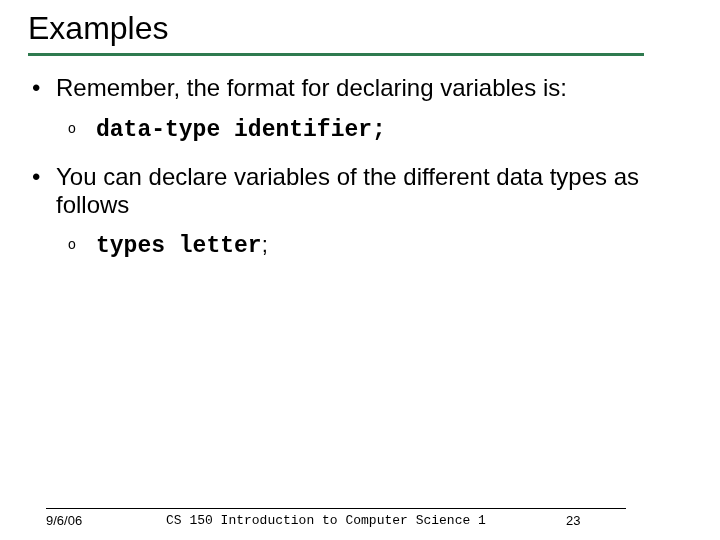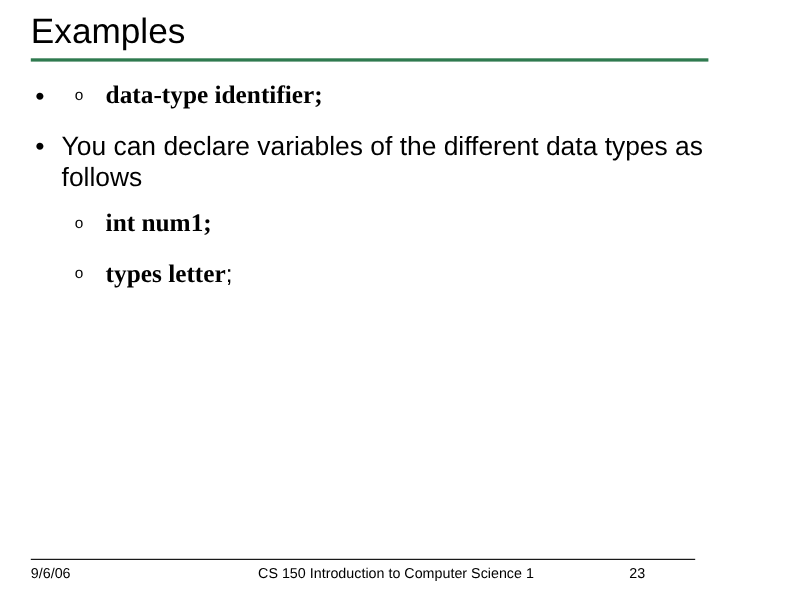--- a/index.html
+++ b/index.html
@@ -64,65 +64,63 @@
   ul.level2 > li::before {
     content: "o";
     position: absolute;
     left: 12px;
     top: 4px;
     font-size: 14px;
     font-family: Arial, sans-serif;
     color: #000;
   }
   .mono {
-    font-family: Liberation Serif, serif;
+    font-family: Liberation Mono, monospace;
     font-weight: bold;
     font-size: 23px;
   }
   .footer {
     position: absolute;
     left: 0;
-    right: 12px;
+    right: 0;
     bottom: 12px;
-    padding: 0 28px;
+    padding: 0 46px;
     box-sizing: border-box;
   }
   .footer-line {
     border-top: 1px solid #000;
     padding-top: 4px;
     display: flex;
     font-size: 13px;
   }
   .footer-left { flex: 0 0 120px; text-align: left; }
-  .footer-center { flex: 1; text-align: center; }
+  .footer-center { flex: 1; text-align: left; font-family: Liberation Mono, monospace; }
   .footer-right { flex: 0 0 60px; }
 </style>
 </head>
 <body>
 
 <div class="slide">
   <div class="title">Examples</div>
 
   <div class="body">
     <ul class="level1">
 
       <li>
+        <span>Remember, the format for declaring variables is:</span>
         <ul class="level2">
           <li>
             <span class="mono">data-type identifier;</span>
           </li>
         </ul>
       </li>
 
       <li>
         <span>You can declare variables of the different data types as follows</span>
         <ul class="level2">
-          <li>
-            <span class="mono">int num1;</span>
-          </li>
           <li>
             <span class="mono">types letter</span><span>;</span>
           </li>
         </ul>
       </li>
 
     </ul>
   </div>
 
   <div class="footer">

